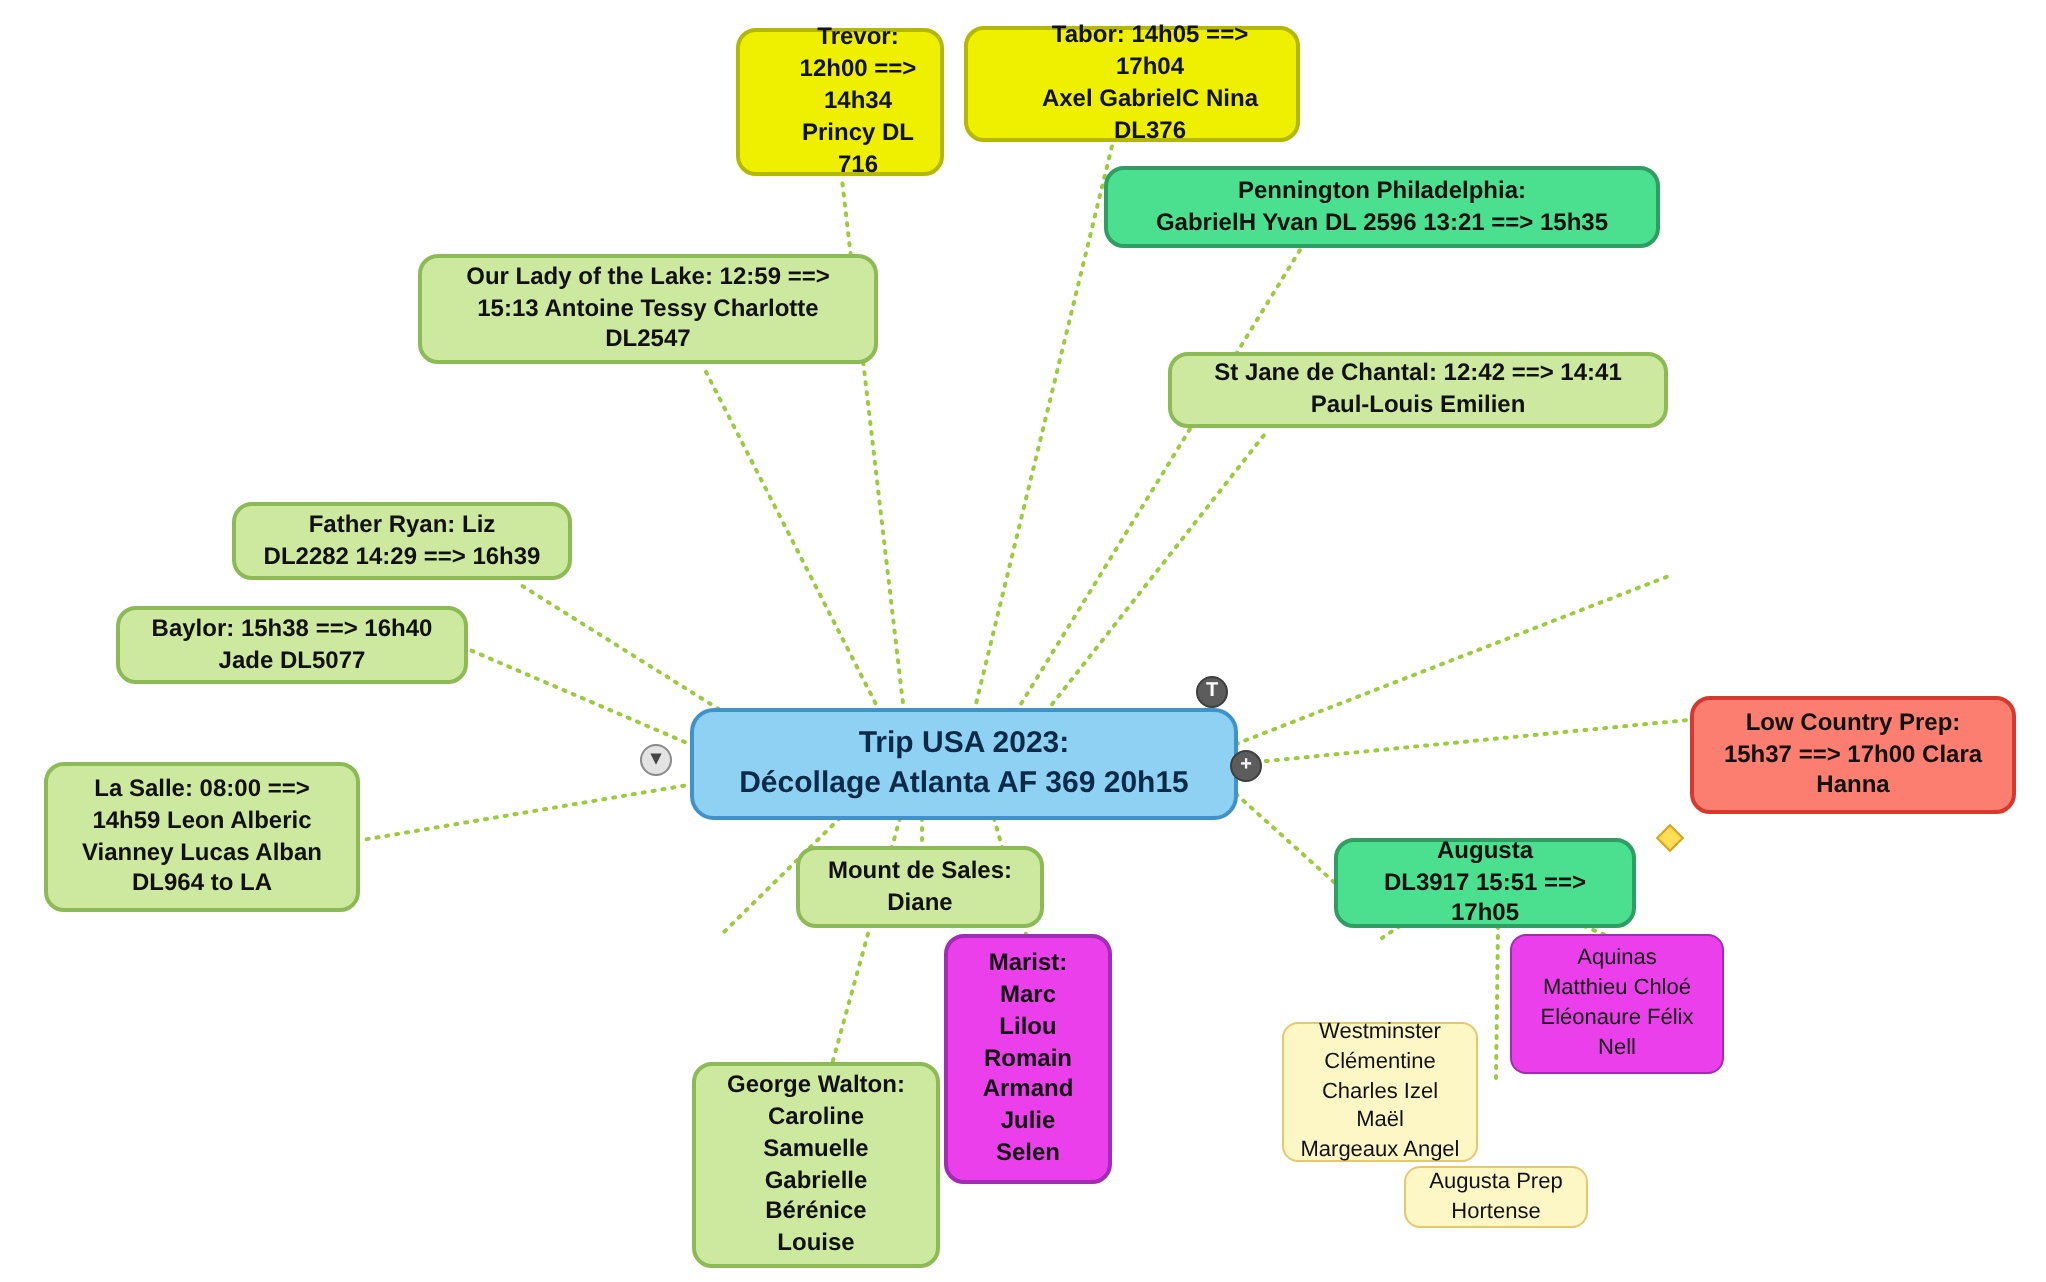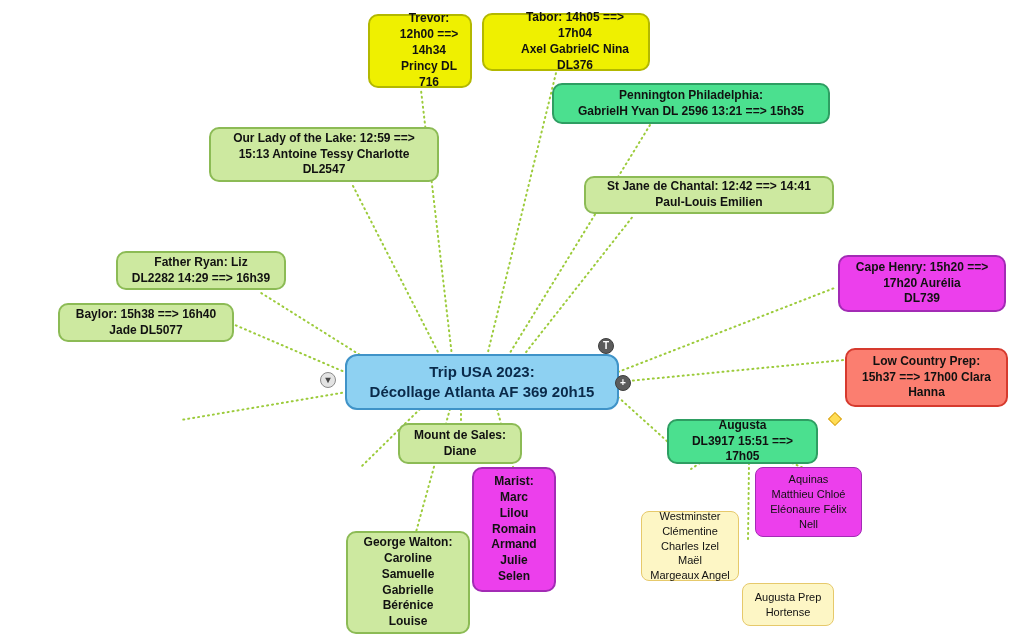--- a/index.html
+++ b/index.html
@@ -72,31 +72,32 @@
   <div class="node c-green" style="left:209px;top:127px;width:230px;height:55px">Our Lady of the Lake: 12:59 ==&gt;
 15:13 Antoine Tessy Charlotte
 DL2547</div>
 
   <div class="node c-green" style="left:584px;top:176px;width:250px;height:38px">St Jane de Chantal: 12:42 ==&gt; 14:41
 Paul-Louis Emilien</div>
 
   <div class="node c-green" style="left:116px;top:251px;width:170px;height:39px">Father Ryan: Liz
 DL2282 14:29 ==&gt; 16h39</div>
 
-  <div class="node c-magenta" style="left:838px;top:255px;width:168px;height:57px">Cape Henry: 15h20 ==&gt;
-17h20 Aurélia
-DL739</div>
 
   <div class="node c-green" style="left:58px;top:303px;width:176px;height:39px">Baylor: 15h38 ==&gt; 16h40
 Jade DL5077</div>
 
   <div class="node c-red" style="left:845px;top:329px;width:163px;height:59px">Low Country Prep:
 15h37 ==&gt; 17h00 Clara
 Hanna</div>
 
+  <div class="node c-green" style="left:22px;top:381px;width:158px;height:75px">La Salle: 08:00 ==&gt;
+14h59 Leon Alberic
+Vianney Lucas Alban
+DL964 to LA</div>
 
   <div class="node c-green" style="left:398px;top:423px;width:124px;height:41px">Mount de Sales:
 Diane</div>
 
   <div class="node c-emerald" style="left:667px;top:419px;width:151px;height:45px">Augusta
 DL3917 15:51 ==&gt; 17h05</div>
 
 
   <div class="node c-magenta" style="left:472px;top:467px;width:84px;height:125px">Marist:
 Marc
@@ -116,21 +117,21 @@
   <div class="node c-paleyellow small" style="left:641px;top:467px;width:98px;height:70px">Westminster
 Clémentine
 Charles Izel Maël
 Margeaux Angel</div>
 
   <div class="node c-magenta small" style="left:755px;top:467px;width:107px;height:70px">Aquinas
 Matthieu Chloé
 Eléonaure Félix
 Nell</div>
 
-  <div class="node c-paleyellow small" style="left:742px;top:539px;width:92px;height:43px">Augusta Prep
+  <div class="node c-paleyellow small" style="left:702px;top:539px;width:92px;height:31px">Augusta Prep
 Hortense</div>
 
   <div class="ctrl ctrl-gray" style="left:320px;top:372px">▾</div>
 
   <div class="ctrl ctrl-dark" style="left:598px;top:338px">T</div>
 
   <div class="ctrl ctrl-dark" style="left:615px;top:375px">+</div>
 
   <div class="marker" style="left:830px;top:414px"></div>
 

